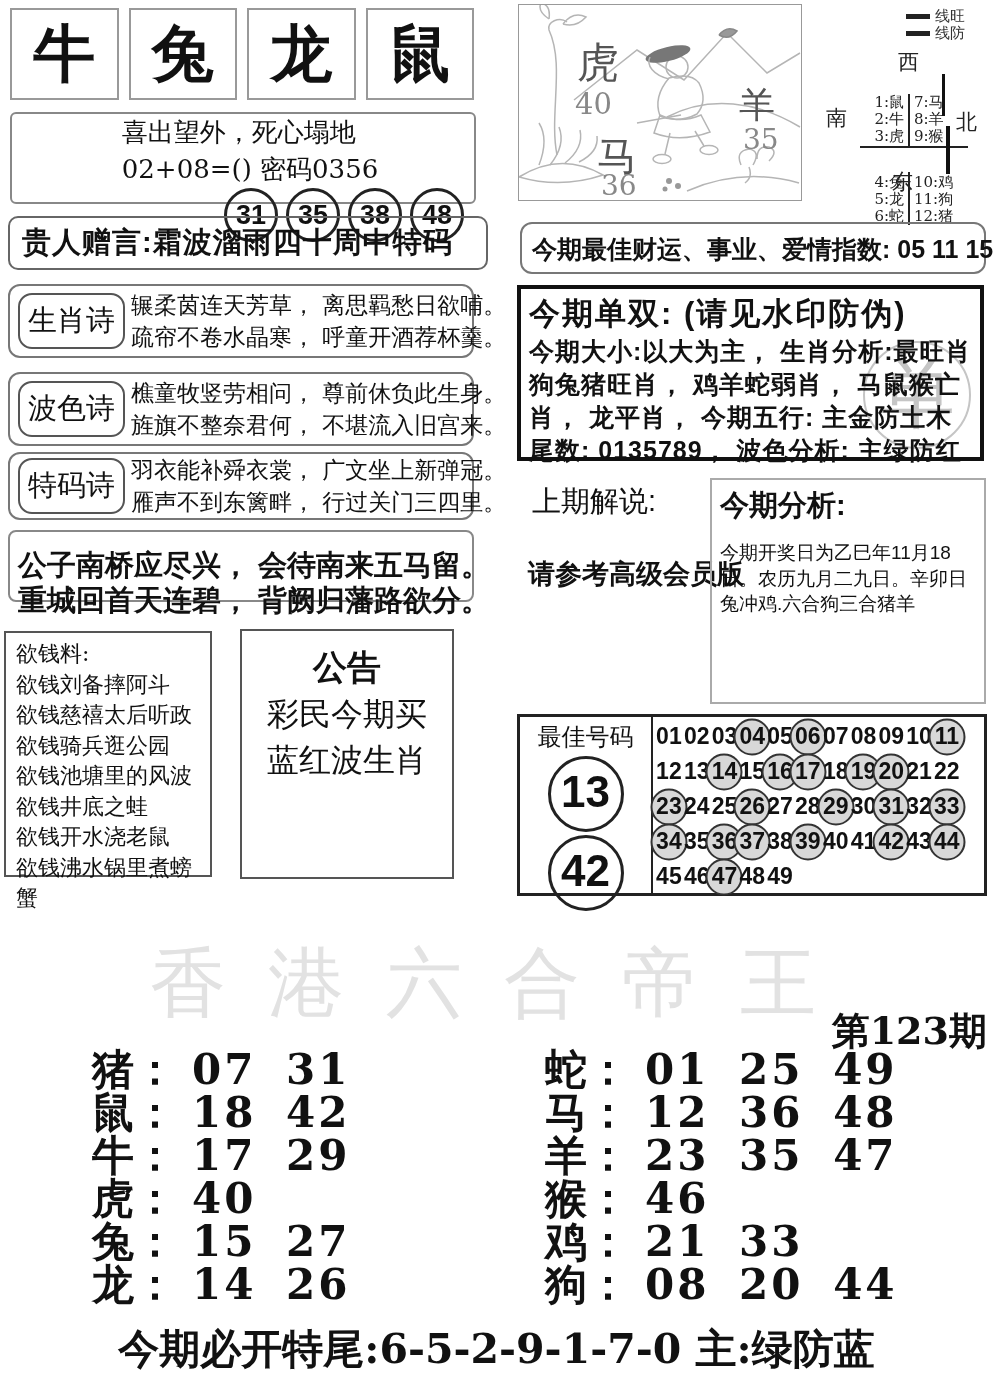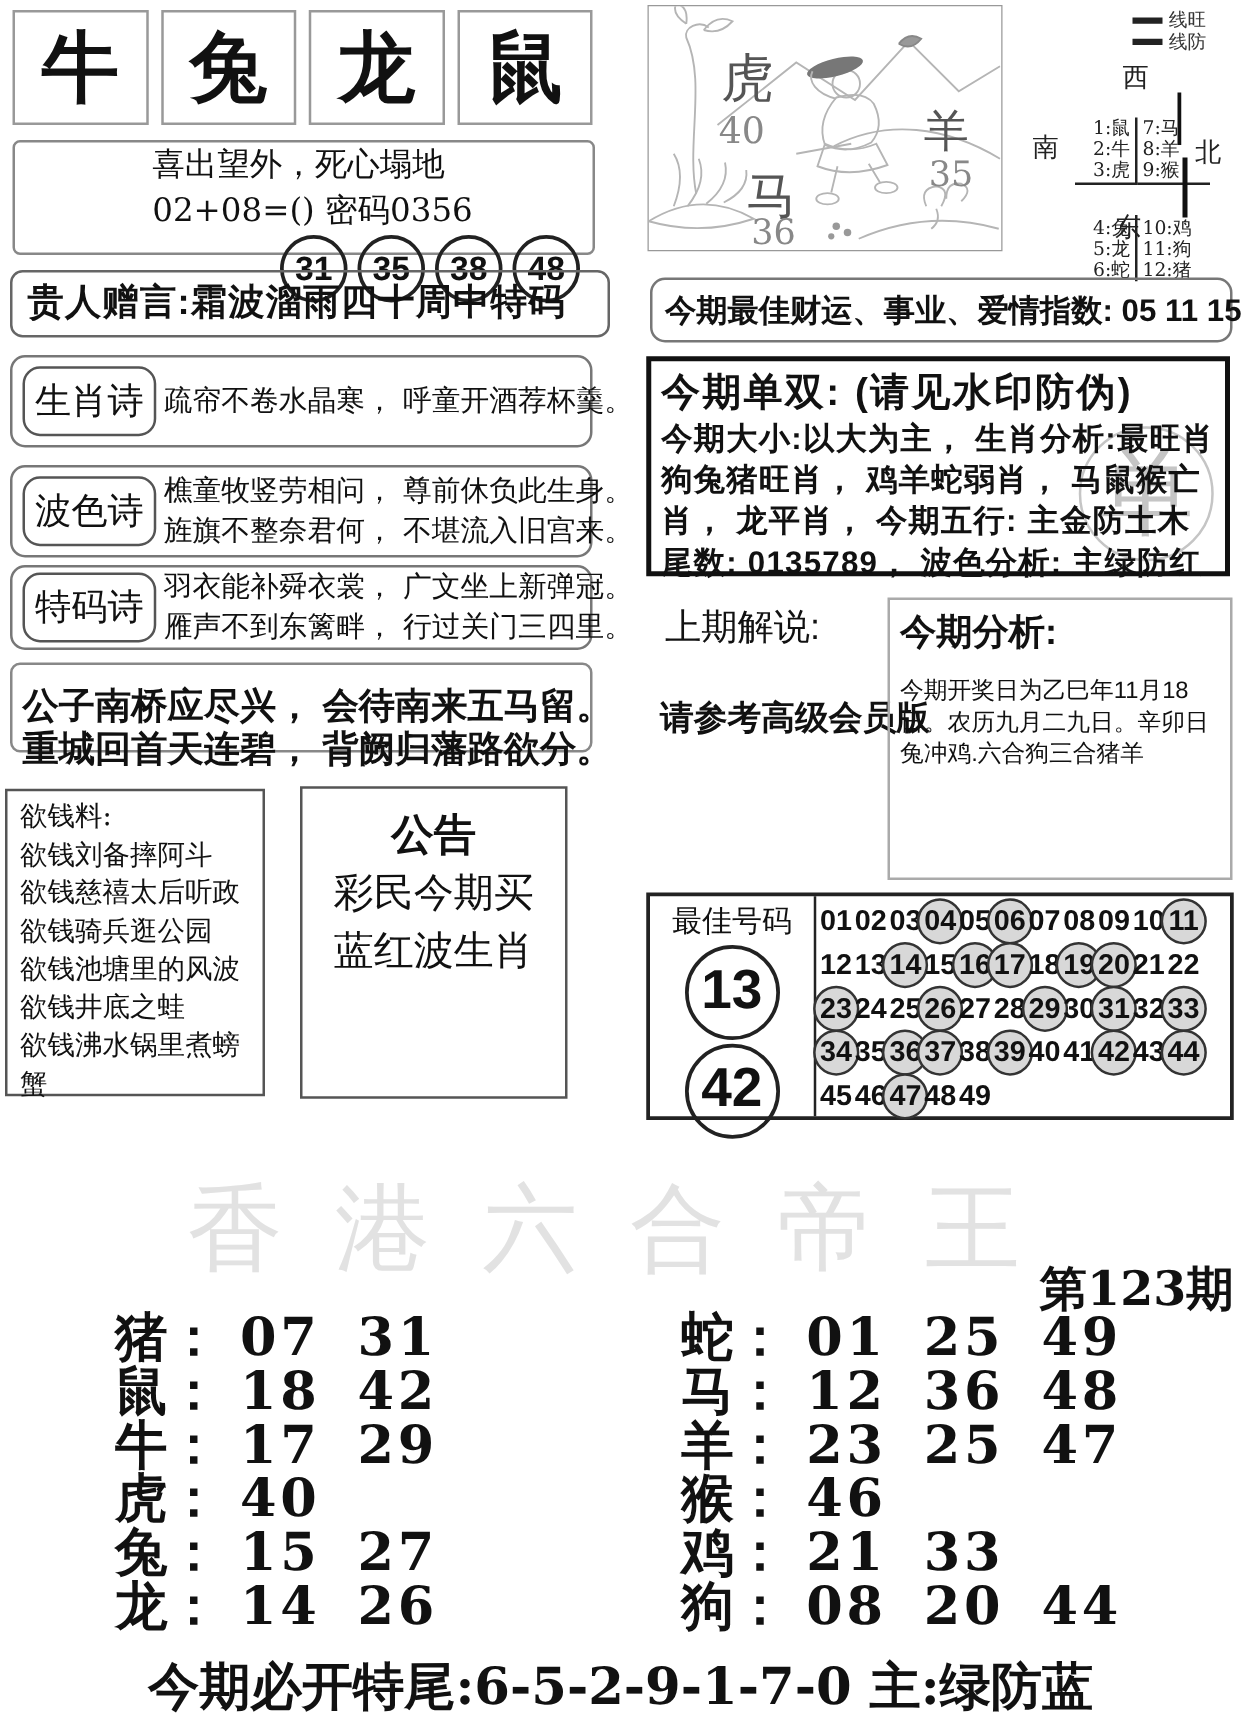--- a/index.html
+++ b/index.html
@@ -119,20 +119,21 @@
       <div class="hcircle">38</div>
       <div class="hcircle">48</div>
     </div>
   </div>
 
   <div class="abs guiren">贵人赠言:霜波溜雨四十周中特码</div>
 
   <div class="abs poem" style="left:8px;top:284px;height:74px;">
     <span class="plabel">生肖诗</span>
     <div class="plines">
+      <div>辗柔茵连天芳草， 离思羁愁日欲哺。</div>
       <div>疏帘不卷水晶寒， 呼童开酒荐杯羹。</div>
     </div>
   </div>
   <div class="abs poem" style="left:8px;top:372px;height:74px;">
     <span class="plabel">波色诗</span>
     <div class="plines">
       <div>樵童牧竖劳相问， 尊前休负此生身。</div>
       <div>旌旗不整奈君何， 不堪流入旧宫来。</div>
     </div>
   </div>
@@ -149,20 +150,21 @@
     <div>重城回首天连碧， 背阙归藩路欲分。</div>
   </div>
 
   <div class="abs yuqian">
     <div>欲钱料:</div>
     <div>欲钱刘备摔阿斗</div>
     <div>欲钱慈禧太后听政</div>
     <div>欲钱骑兵逛公园</div>
     <div>欲钱池塘里的风波</div>
     <div>欲钱井底之蛙</div>
+    <div>欲钱开水浇老鼠</div>
     <div>欲钱沸水锅里煮螃蟹</div>
   </div>
 
   <div class="abs notice">
     <div class="ntitle">公告</div>
     <div class="nline">彩民今期买</div>
     <div class="nline">蓝红波生肖</div>
   </div>
 
   <div class="abs pic">
@@ -324,21 +326,21 @@
     <div class="zrow"><span class="zlab">猪：</span><span class="znum">07 31</span></div>
     <div class="zrow"><span class="zlab">鼠：</span><span class="znum">18 42</span></div>
     <div class="zrow"><span class="zlab">牛：</span><span class="znum">17 29</span></div>
     <div class="zrow"><span class="zlab">虎：</span><span class="znum">40</span></div>
     <div class="zrow"><span class="zlab">兔：</span><span class="znum">15 27</span></div>
     <div class="zrow"><span class="zlab">龙：</span><span class="znum">14 26</span></div>
   </div>
   <div class="abs blist blist-right">
     <div class="zrow"><span class="zlab">蛇：</span><span class="znum">01 25 49</span></div>
     <div class="zrow"><span class="zlab">马：</span><span class="znum">12 36 48</span></div>
-    <div class="zrow"><span class="zlab">羊：</span><span class="znum">23 25 47</span></div>
+    <div class="zrow"><span class="zlab">羊：</span><span class="znum">23 35 47</span></div>
     <div class="zrow"><span class="zlab">猴：</span><span class="znum">46</span></div>
     <div class="zrow"><span class="zlab">鸡：</span><span class="znum">21 33</span></div>
     <div class="zrow"><span class="zlab">狗：</span><span class="znum">08 20 44</span></div>
   </div>
 
   <div class="abs footer">今期必开特尾:6-5-2-9-1-7-0 主:绿防蓝</div>
 
 </div>
 
 </body></html>

